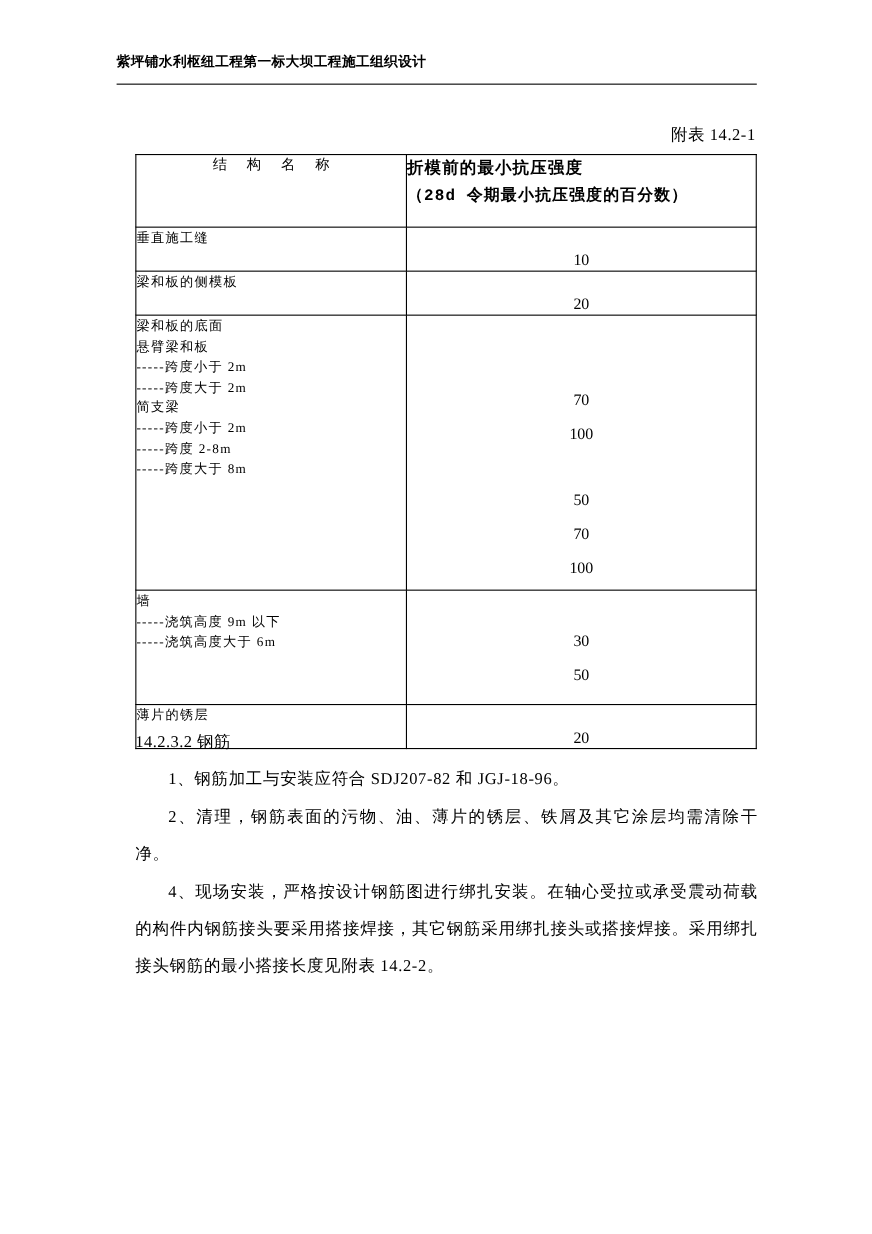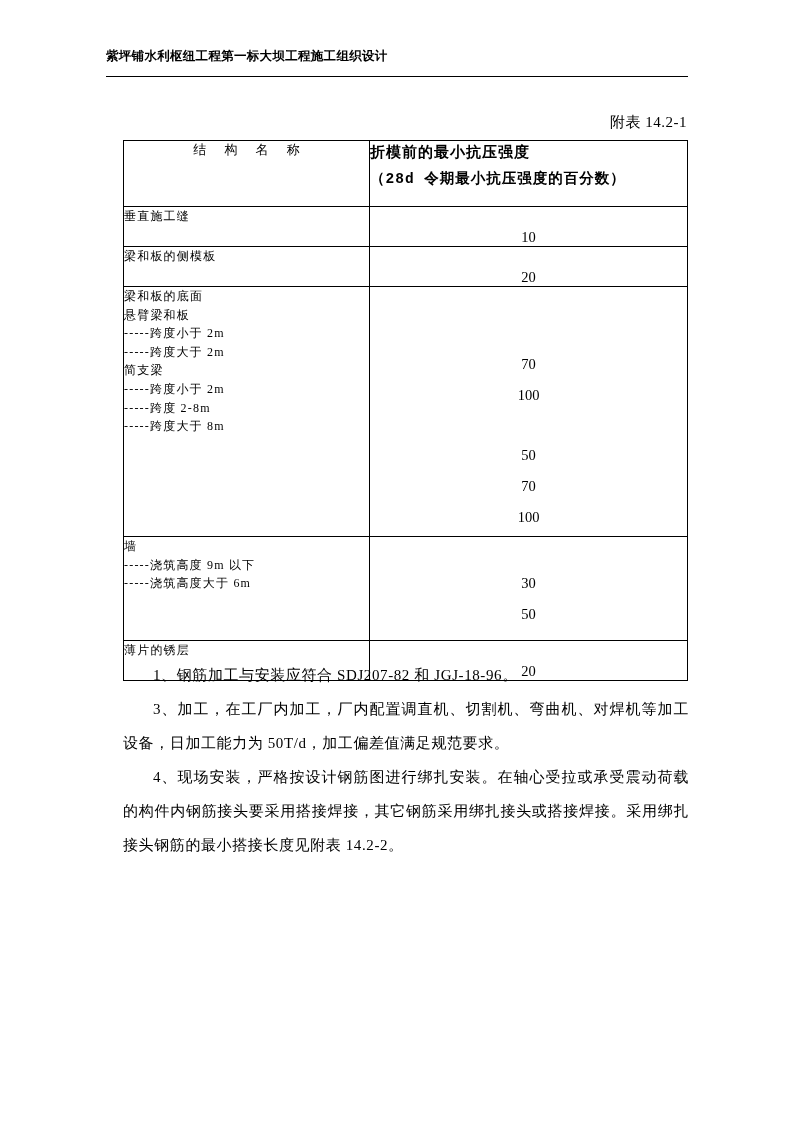--- a/index.html
+++ b/index.html
@@ -249,19 +249,20 @@
         <td class="cell-name">
           <span class="ln">薄片的锈层</span>
         </td>
         <td class="cell-val num">20</td>
       </tr>
 
     </tbody>
   </table>
 
   <div class="body">
+    <p class="sec">14.2.3.2 钢筋</p>
     <p class="item">1、钢筋加工与安装应符合 SDJ207-82 和 JGJ-18-96。</p>
-    <p class="item">3、加工，在工厂内加工，厂内配置调直机、切割机、弯曲机、对焊机等加工设备，日加工能力为 50T/d，加工偏差值满足规范要求。</p>
+    <p class="item">2、清理，钢筋表面的污物、油、薄片的锈层、铁屑及其它涂层均需清除干净。</p>
     <p class="item">4、现场安装，严格按设计钢筋图进行绑扎安装。在轴心受拉或承受震动荷载的构件内钢筋接头要采用搭接焊接，其它钢筋采用绑扎接头或搭接焊接。采用绑扎接头钢筋的最小搭接长度见附表 14.2-2。</p>
   </div>
 
 
 </div>
 
 </body></html>

